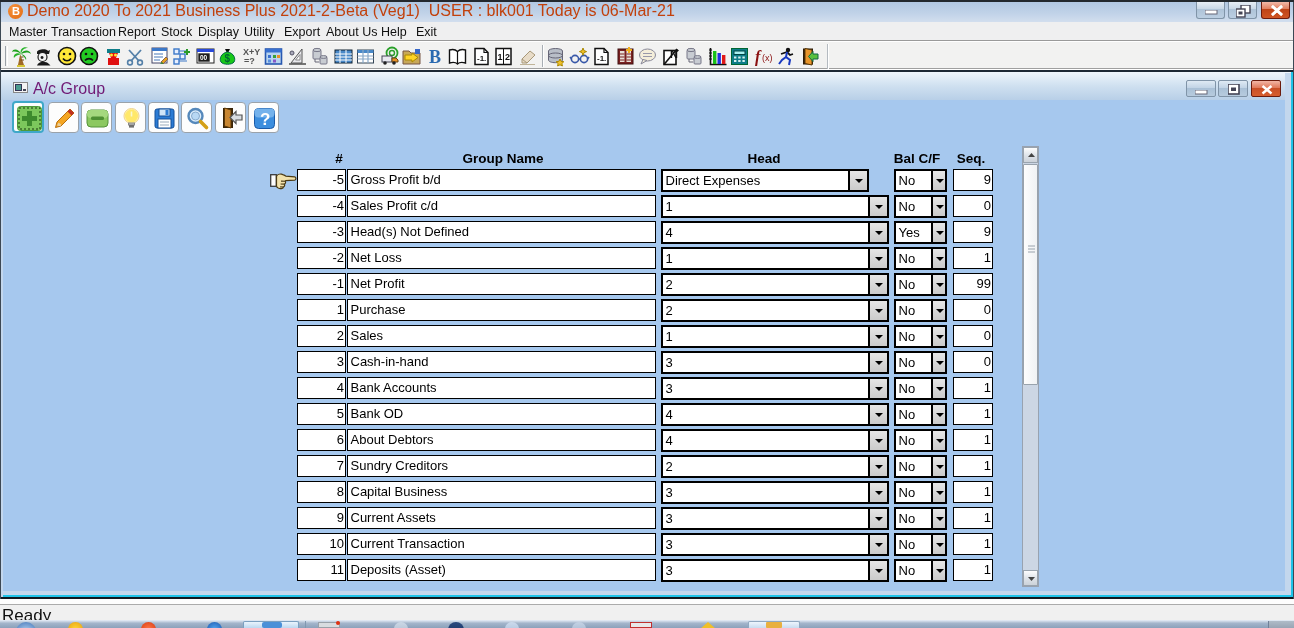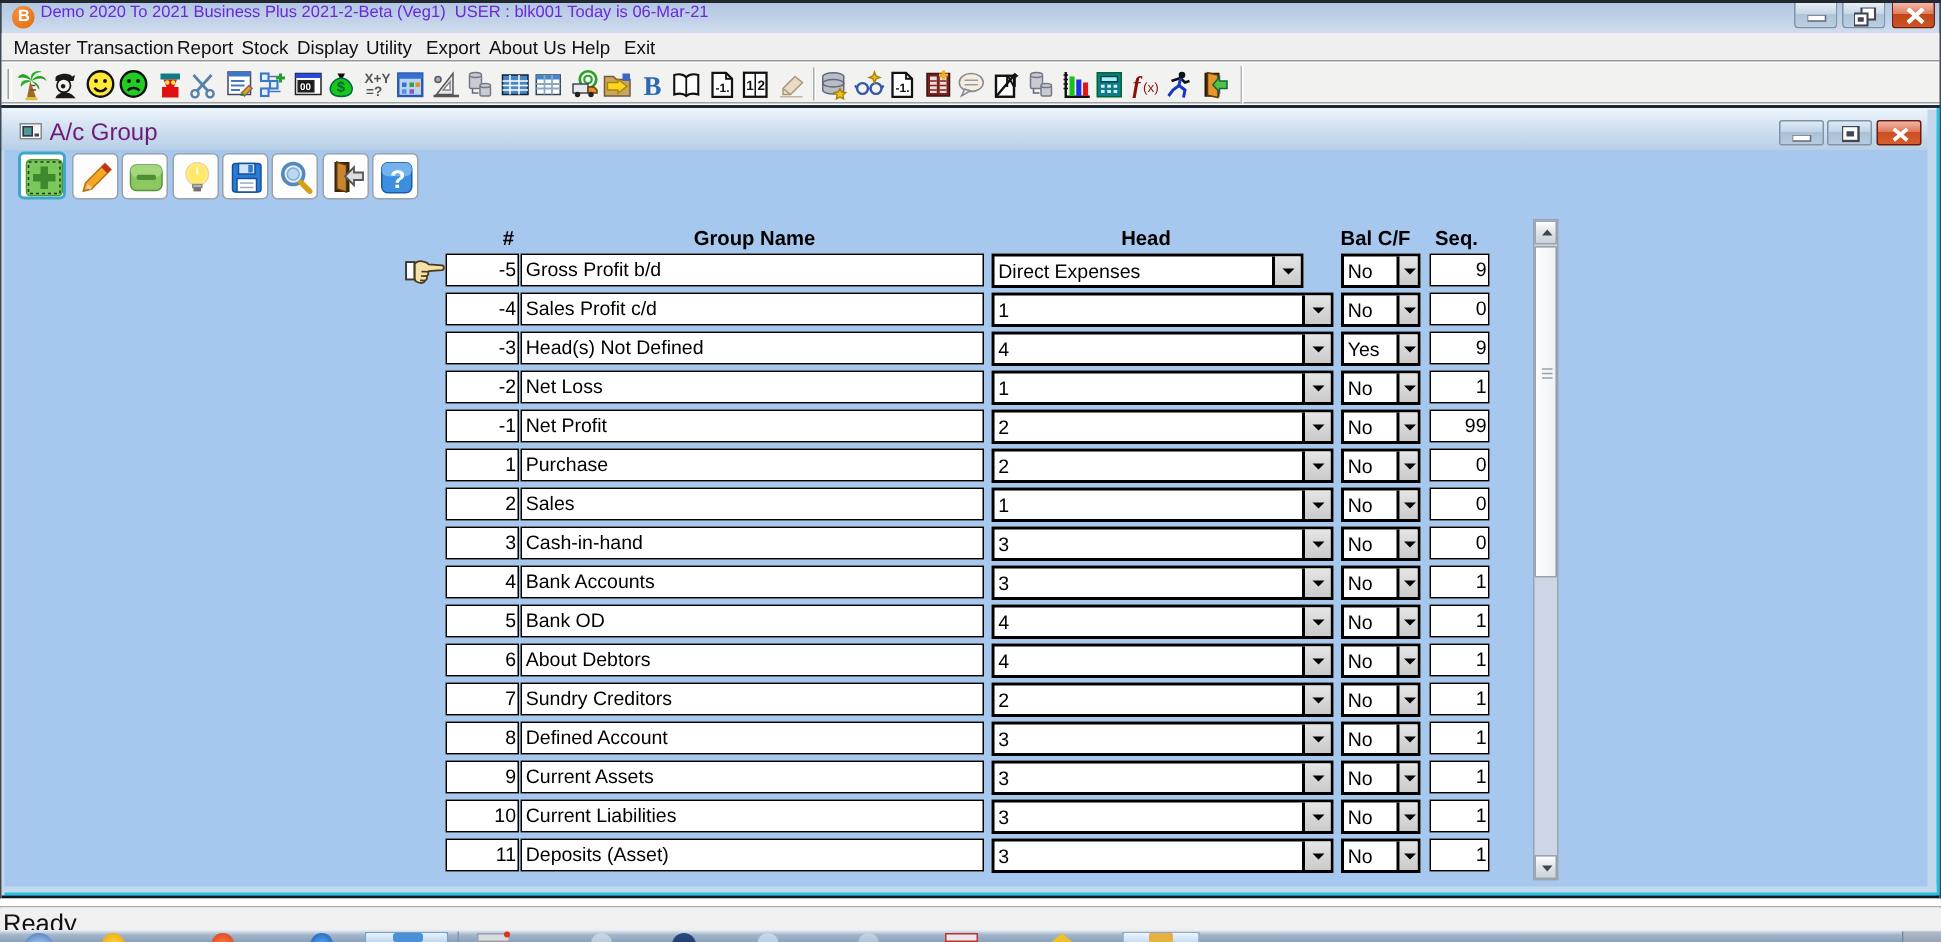--- a/index.html
+++ b/index.html
@@ -2,21 +2,21 @@
 <html><head><meta charset="utf-8"><style>
 *{margin:0;padding:0;box-sizing:border-box}
 html,body{width:1294px;height:628px;overflow:hidden;font-family:"Liberation Sans",sans-serif;background:#fff;position:relative}
 .abs{position:absolute}
 
 #topline{left:0;top:0;width:1294px;height:2px;background:#23282e}
 
 #titlebar{left:0;top:2px;width:1294px;height:20px;background:linear-gradient(#b2c8e2,#c0d2e8 55%,#d2deee);border-left:1px solid #444;border-right:1px solid #444}
 #appicon{left:8px;top:4px;width:15px;height:15px;border-radius:50%;background:radial-gradient(circle at 35% 30%,#f5913d,#e26b12);}
 #appicon:after{content:"B";position:absolute;left:4px;top:1px;color:#fff;font-size:11px;font-weight:bold;font-family:"Liberation Sans",sans-serif}
-#title-text{left:27px;top:2px;font-size:11px;color:#6d28d9;white-space:pre}
+#title-text{left:27px;top:2px;font-size:16px;color:#c2410c;white-space:pre}
 
 .wbtn{top:2px;height:17px;width:29px;border:1px solid #8094a8;border-top:none;border-radius:0 0 3px 3px;background:linear-gradient(#e7eef6,#c6d6e6 45%,#aec3d8 46%,#bccfe2)}
 .wbtn .glyph{position:absolute}
 #btn-close-o{background:linear-gradient(#f2b8a8,#e07c5c 45%,#bf4418 46%,#cf5424);border-color:#6e1c0e}
 
 #menubar{left:1px;top:22px;width:1292px;height:19px;background:#efeff0;border-bottom:1px solid #9a9a9a;font-size:12.5px;color:#101010}
 .mitem{position:absolute;top:3px}
 
 #toolbar{left:1px;top:42px;width:1292px;height:27px;background:#f2f2f1;border-bottom:1px solid #9f9f9f}
 #grip{left:4px;top:4px;width:3px;height:20px;border-left:1px solid #9aa0a6;border-right:1px solid #fff}
@@ -487,31 +487,31 @@
 <div class="cellbox name" style="left:347px;top:429px;width:309px;height:22px">About Debtors</div>
 <div class="combo" style="left:661px;top:428.5px;width:228px;height:23px"><span class="txt">4</span><span class="cbtn"></span></div>
 <div class="combo" style="left:894px;top:428.5px;width:53px;height:23px"><span class="txt">No</span><span class="cbtn s"></span></div>
 <div class="cellbox num" style="left:953px;top:429px;width:40px;height:22px">1</div>
 <div class="cellbox num" style="left:297px;top:455px;width:49px;height:22px">7</div>
 <div class="cellbox name" style="left:347px;top:455px;width:309px;height:22px">Sundry Creditors</div>
 <div class="combo" style="left:661px;top:454.5px;width:228px;height:23px"><span class="txt">2</span><span class="cbtn"></span></div>
 <div class="combo" style="left:894px;top:454.5px;width:53px;height:23px"><span class="txt">No</span><span class="cbtn s"></span></div>
 <div class="cellbox num" style="left:953px;top:455px;width:40px;height:22px">1</div>
 <div class="cellbox num" style="left:297px;top:481px;width:49px;height:22px">8</div>
-<div class="cellbox name" style="left:347px;top:481px;width:309px;height:22px">Defined Account</div>
+<div class="cellbox name" style="left:347px;top:481px;width:309px;height:22px">Capital Business</div>
 <div class="combo" style="left:661px;top:480.5px;width:228px;height:23px"><span class="txt">3</span><span class="cbtn"></span></div>
 <div class="combo" style="left:894px;top:480.5px;width:53px;height:23px"><span class="txt">No</span><span class="cbtn s"></span></div>
 <div class="cellbox num" style="left:953px;top:481px;width:40px;height:22px">1</div>
 <div class="cellbox num" style="left:297px;top:507px;width:49px;height:22px">9</div>
 <div class="cellbox name" style="left:347px;top:507px;width:309px;height:22px">Current Assets</div>
 <div class="combo" style="left:661px;top:506.5px;width:228px;height:23px"><span class="txt">3</span><span class="cbtn"></span></div>
 <div class="combo" style="left:894px;top:506.5px;width:53px;height:23px"><span class="txt">No</span><span class="cbtn s"></span></div>
 <div class="cellbox num" style="left:953px;top:507px;width:40px;height:22px">1</div>
 <div class="cellbox num" style="left:297px;top:533px;width:49px;height:22px">10</div>
-<div class="cellbox name" style="left:347px;top:533px;width:309px;height:22px">Current Liabilities</div>
+<div class="cellbox name" style="left:347px;top:533px;width:309px;height:22px">Current Transaction</div>
 <div class="combo" style="left:661px;top:532.5px;width:228px;height:23px"><span class="txt">3</span><span class="cbtn"></span></div>
 <div class="combo" style="left:894px;top:532.5px;width:53px;height:23px"><span class="txt">No</span><span class="cbtn s"></span></div>
 <div class="cellbox num" style="left:953px;top:533px;width:40px;height:22px">1</div>
 <div class="cellbox num" style="left:297px;top:559px;width:49px;height:22px">11</div>
 <div class="cellbox name" style="left:347px;top:559px;width:309px;height:22px">Deposits (Asset)</div>
 <div class="combo" style="left:661px;top:558.5px;width:228px;height:23px"><span class="txt">3</span><span class="cbtn"></span></div>
 <div class="combo" style="left:894px;top:558.5px;width:53px;height:23px"><span class="txt">No</span><span class="cbtn s"></span></div>
 <div class="cellbox num" style="left:953px;top:559px;width:40px;height:22px">1</div>
 <div class="abs" id="sbar">
 <div class="sarrow" style="top:0px"><svg width="15" height="16">

